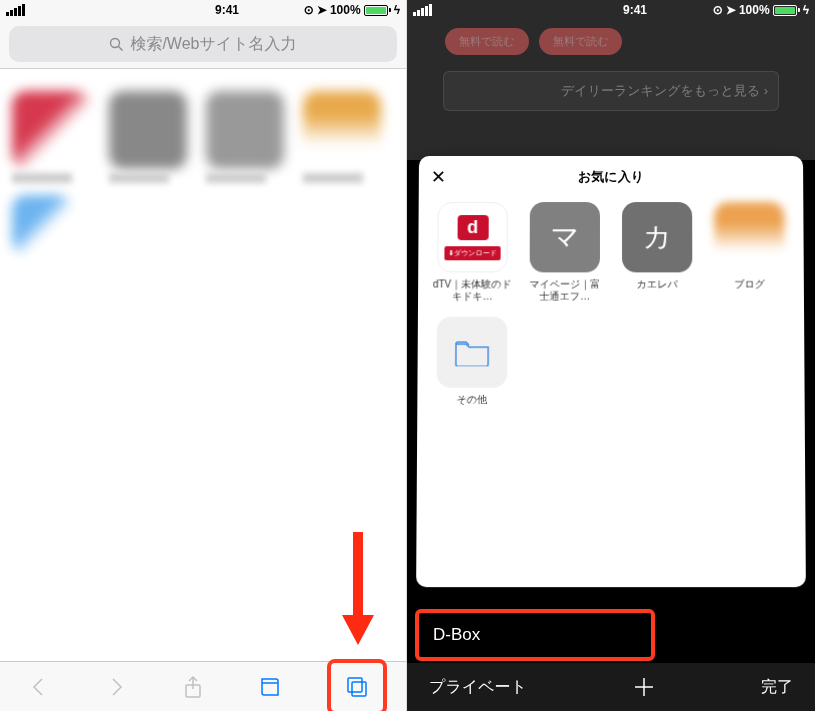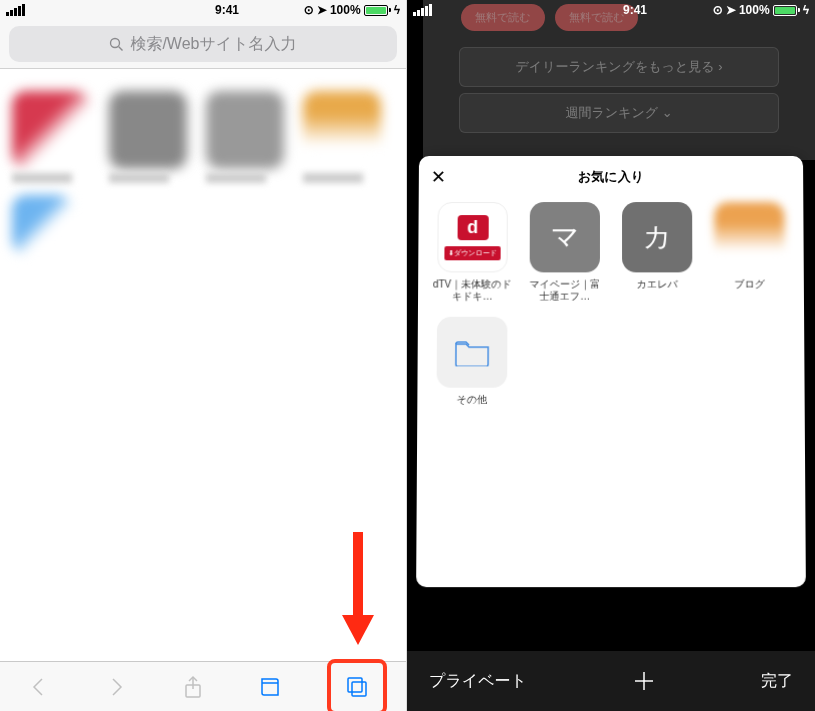--- a/index.html
+++ b/index.html
@@ -42,23 +42,23 @@
 .tool-btn { width: 40px; height: 40px; display: flex; align-items: center; justify-content: center; }
 .tool-icon { width: 24px; height: 24px; stroke: #007aff; fill: none; stroke-width: 1.5; }
 .tool-icon.disabled { stroke: #c0c0c0; }
 .tabs-highlight { border: 4px solid #ff3a1f; border-radius: 8px; padding: 4px 6px; }
 
 
 .arrow-annotation { position: absolute; bottom: 60px; right: 28px; }
 .arrow-svg { width: 40px; height: 120px; }
 
 
-.bg-dimmed { position: absolute; top: 0; left: 16px; right: 0; height: 160px; background: #2a2a2a; }
+.bg-dimmed { position: absolute; top: 0; left: 0; right: 0; height: 160px; background: #2a2a2a; padding-top: 24px; }
 .bg-chip { display: inline-block; background: #d85a5a; color: rgba(255,255,255,0.5); border-radius: 16px; padding: 6px 14px; margin: 4px 6px 10px 38px; font-size: 11px; opacity: 0.6; }
-.bg-row { margin: 6px 36px; background: rgba(255,255,255,0.05); border: 1px solid rgba(255,255,255,0.1); border-radius: 6px; padding: 10px; text-align: center; color: rgba(255,255,255,0.35); font-size: 13px; }
+.bg-row { margin: 6px 36px; background: rgba(255,255,255,0.05); border: 1px solid rgba(255,255,255,0.1); border-radius: 6px; padding: 10px; text-align: right; color: rgba(255,255,255,0.35); font-size: 13px; }
 
 
 .fav-panel { position: absolute; top: 156px; left: 12px; right: 12px; bottom: 130px; background: #fff; border-radius: 10px; transform: perspective(1000px) rotateX(2deg); transform-origin: top; box-shadow: 0 4px 20px rgba(0,0,0,0.4); }
 .fav-panel-inner { padding: 10px 12px; }
 .fav-header { display: flex; align-items: center; position: relative; margin-bottom: 14px; }
 .fav-close { font-size: 18px; font-weight: 300; }
 .fav-title { position: absolute; left: 50%; transform: translateX(-50%); font-size: 13px; font-weight: 600; }
 .fav-grid { display: grid; grid-template-columns: repeat(4, 1fr); gap: 14px 8px; }
 .fav-item { text-align: center; }
 .fav-icon { width: 70px; height: 70px; border-radius: 14px; margin: 0 auto 6px; display: flex; align-items: center; justify-content: center; font-size: 28px; color: #fff; }
@@ -73,21 +73,21 @@
 .fav-name { font-size: 10px; color: #333; line-height: 1.2; max-width: 80px; margin: 0 auto; overflow: hidden; }
 
 
 .icloud-row { position: absolute; bottom: 102px; left: 14px; right: 14px; display: flex; align-items: center; gap: 10px; color: #e8e8e8; font-size: 14px; }
 .cloud-icon { width: 22px; height: 16px; }
 
 
 .dbox-row { position: absolute; bottom: 50px; left: 8px; right: 160px; border: 4px solid #ff3a1f; border-radius: 6px; padding: 12px 14px; color: #fff; font-size: 17px; font-weight: 500; background: rgba(0,0,0,0.3); }
 
 
-.toolbar-right { position: absolute; bottom: 0; left: 0; right: 0; height: 60px; background: #1a1a1a; display: flex; justify-content: space-between; align-items: center; padding: 0 22px; color: #fff; font-size: 16px; }
+.toolbar-right { position: absolute; bottom: 0; left: 0; right: 0; height: 48px; background: #1a1a1a; display: flex; justify-content: space-between; align-items: center; padding: 0 22px; color: #fff; font-size: 16px; }
 .plus-icon { width: 22px; height: 22px; }
 </style>
 </head>
 <body>
 
 <div class="phone phone-left">
   <div class="status-bar dark">
     <div class="status-left">
       <div class="signal-bars">
           <div class="bar"></div>
@@ -184,21 +184,20 @@
         </div>
     </div>
   </div>
 </div>
 
 <div class="phone phone-right">
   <div class="bg-dimmed">
     <span class="bg-chip">無料で読む</span>
     <span class="bg-chip" style="margin-left:0">無料で読む</span>
     <div class="bg-row"><span>デイリーランキングをもっと見る</span> <span>›</span></div>
-    <div class="bg-row"><span>週間ランキング</span> <span>⌄</span></div>
   </div>
 
   <div class="status-bar light">
     <div class="status-left">
       <div class="signal-bars">
           <div class="bar"></div>
           <div class="bar"></div>
           <div class="bar"></div>
           <div class="bar"></div>
           <div class="bar"></div>
@@ -252,20 +251,23 @@
                 <path d="M2 6 a2 2 0 0 1 2 -2 h8 l3 3" fill="none" stroke="#4a90e2" stroke-width="1.5"></path>
               </svg>
           </div>
           <div class="fav-name">その他</div>
         </div>
       </div>
     </div>
   </div>
 
 
+  <div class="dbox-row">
+    <span>D-Box</span>
+  </div>
 
   <div class="toolbar-right">
     <span>プライベート</span>
     <svg class="plus-icon" viewBox="0 0 22 22">
         <line x1="11" y1="2" x2="11" y2="20" stroke="#fff" stroke-width="1.5"></line>
         <line x1="2" y1="11" x2="20" y2="11" stroke="#fff" stroke-width="1.5"></line>
       </svg>
     <span>完了</span>
   </div>
 </div>

